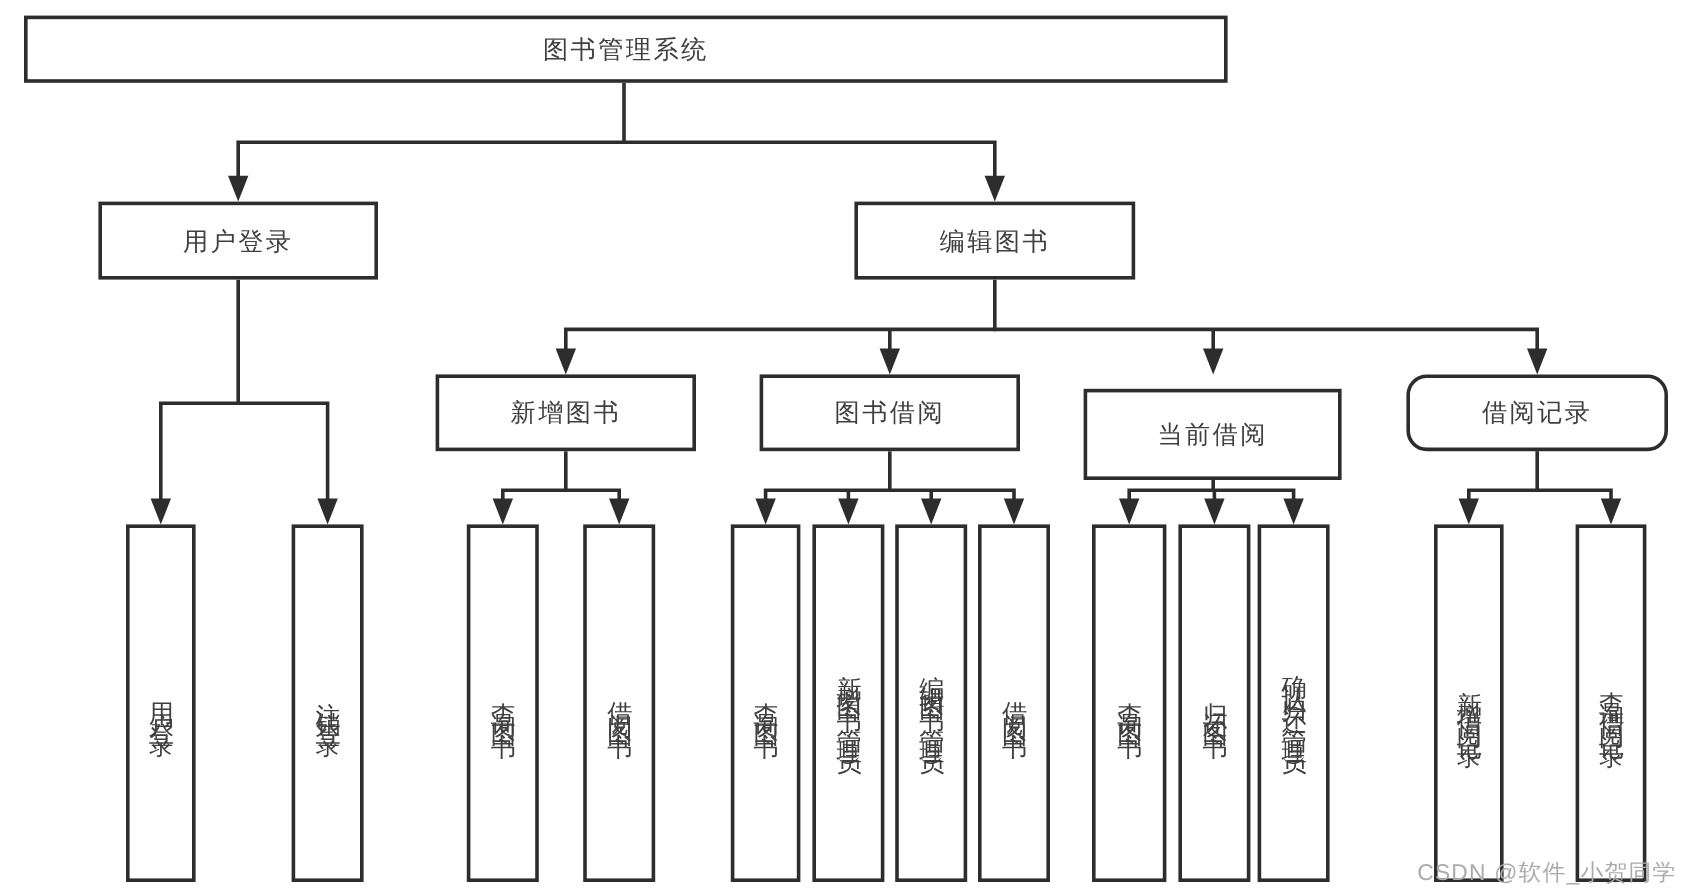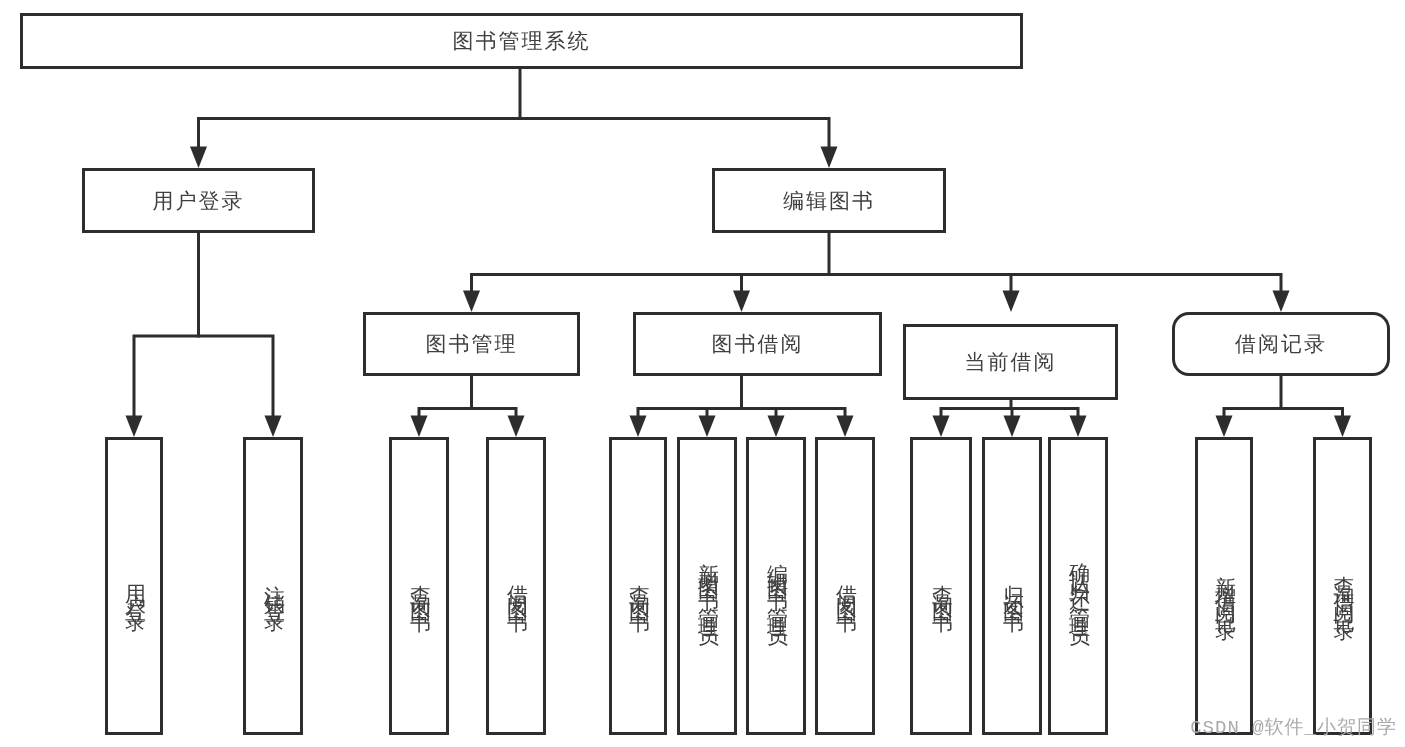--- a/index.html
+++ b/index.html
@@ -1,21 +1,21 @@
 <!DOCTYPE html>
 <html><head>
 <meta charset="utf-8">
 <style>
   html, body { margin: 0; padding: 0; background: #ffffff; }
   .stage {
     position: relative;
     width: 1405px;
     height: 747px;
     background: var(--bg, #ffffff);
-    font-family: Liberation Mono, monospace;
+    font-family: Liberation Sans, sans-serif;
     overflow: hidden;
   }
   .wires {
     position: absolute;
     left: 0; top: 0;
     width: 1405px; height: 747px;
     z-index: 1;
   }
   .wires path {
     stroke: var(--line, #2d2d2d);
@@ -124,23 +124,23 @@
   </div>
 
   <div class="box" style="left:82px; top:168px; width:233px; height:65px;">
     <span class="h-label">用户登录</span>
   </div>
   <div class="box" style="left:712px; top:168px; width:234px; height:65px;">
     <span class="h-label">编辑图书</span>
   </div>
 
   <div class="box" style="left:363px; top:312px; width:217px; height:64px;">
-    <span class="h-label">图书管理</span>
+    <span class="h-label">新增图书</span>
   </div>
-  <div class="box" style="left:633px; top:312px; width:249px; height:64px;justify-content:center;">
+  <div class="box" style="left:633px; top:312px; width:217px; height:64px;justify-content:center;">
     <span class="h-label">图书借阅</span>
   </div>
   <div class="box" style="left:903px; top:324px; width:215px; height:76px;text-align:right;">
     <span class="h-label">当前借阅</span>
   </div>
   <div class="box" style="left:1172px; top:312px; width:218px; height:64px;border-radius:17px;">
     <span class="h-label">借阅记录</span>
   </div>
 
   <div class="box" style="left:105px; top:437px; width:58px; height:298px;">

